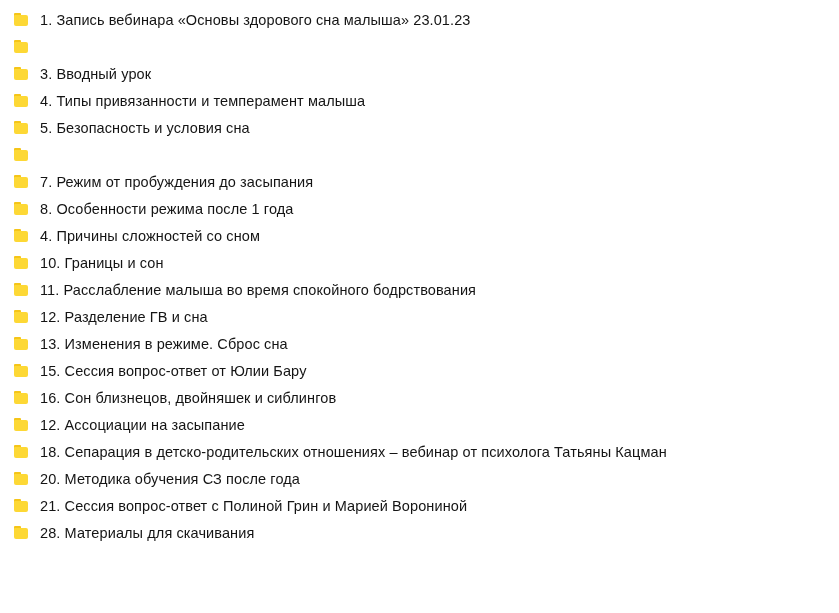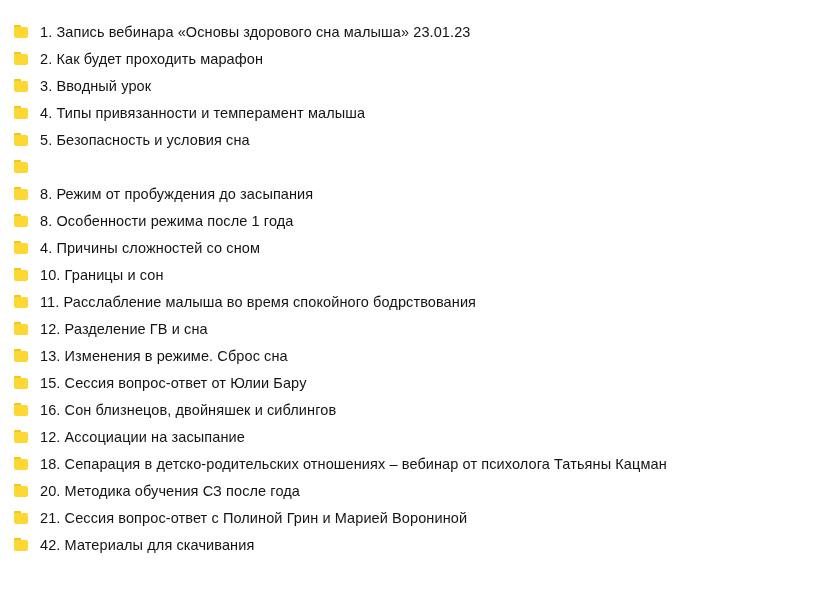--- a/index.html
+++ b/index.html
@@ -8,21 +8,21 @@
     background: #ffffff;
   }
   body {
     width: 839px;
     height: 613px;
     font-family: "Liberation Sans", sans-serif;
     color: #1a1a1a;
     overflow: hidden;
   }
   .folder-list {
-    padding: 18px 0 0 0;
+    padding: 6px 0 0 0;
     margin: 0;
     list-style: none;
   }
   .folder-item {
     display: flex;
     align-items: center;
     height: 27px;
     padding-left: 14px;
     box-sizing: border-box;
   }
@@ -69,21 +69,20 @@
         <span class="tab"></span>
         <span class="body"></span>
       </span>
     <span class="folder-label">1. Запись вебинара «Основы здорового сна малыша» 23.01.23</span>
   </li>
   <li class="folder-item">
     <span class="folder-icon">
         <span class="tab"></span>
         <span class="body"></span>
       </span>
-    <span class="folder-label">2. Как будет проходить марафон</span>
   </li>
   <li class="folder-item">
     <span class="folder-icon">
         <span class="tab"></span>
         <span class="body"></span>
       </span>
     <span class="folder-label">3. Вводный урок</span>
   </li>
   <li class="folder-item">
     <span class="folder-icon">
@@ -103,21 +102,21 @@
     <span class="folder-icon">
         <span class="tab"></span>
         <span class="body"></span>
       </span>
   </li>
   <li class="folder-item">
     <span class="folder-icon">
         <span class="tab"></span>
         <span class="body"></span>
       </span>
-    <span class="folder-label">8. Режим от пробуждения до засыпания</span>
+    <span class="folder-label">7. Режим от пробуждения до засыпания</span>
   </li>
   <li class="folder-item">
     <span class="folder-icon">
         <span class="tab"></span>
         <span class="body"></span>
       </span>
     <span class="folder-label">8. Особенности режима после 1 года</span>
   </li>
   <li class="folder-item">
     <span class="folder-icon">
@@ -194,15 +193,15 @@
         <span class="tab"></span>
         <span class="body"></span>
       </span>
     <span class="folder-label">21. Сессия вопрос-ответ с Полиной Грин и Марией Ворониной</span>
   </li>
   <li class="folder-item">
     <span class="folder-icon">
         <span class="tab"></span>
         <span class="body"></span>
       </span>
-    <span class="folder-label">42. Материалы для скачивания</span>
+    <span class="folder-label">28. Материалы для скачивания</span>
   </li>
 </ul>
 
 </body></html>

